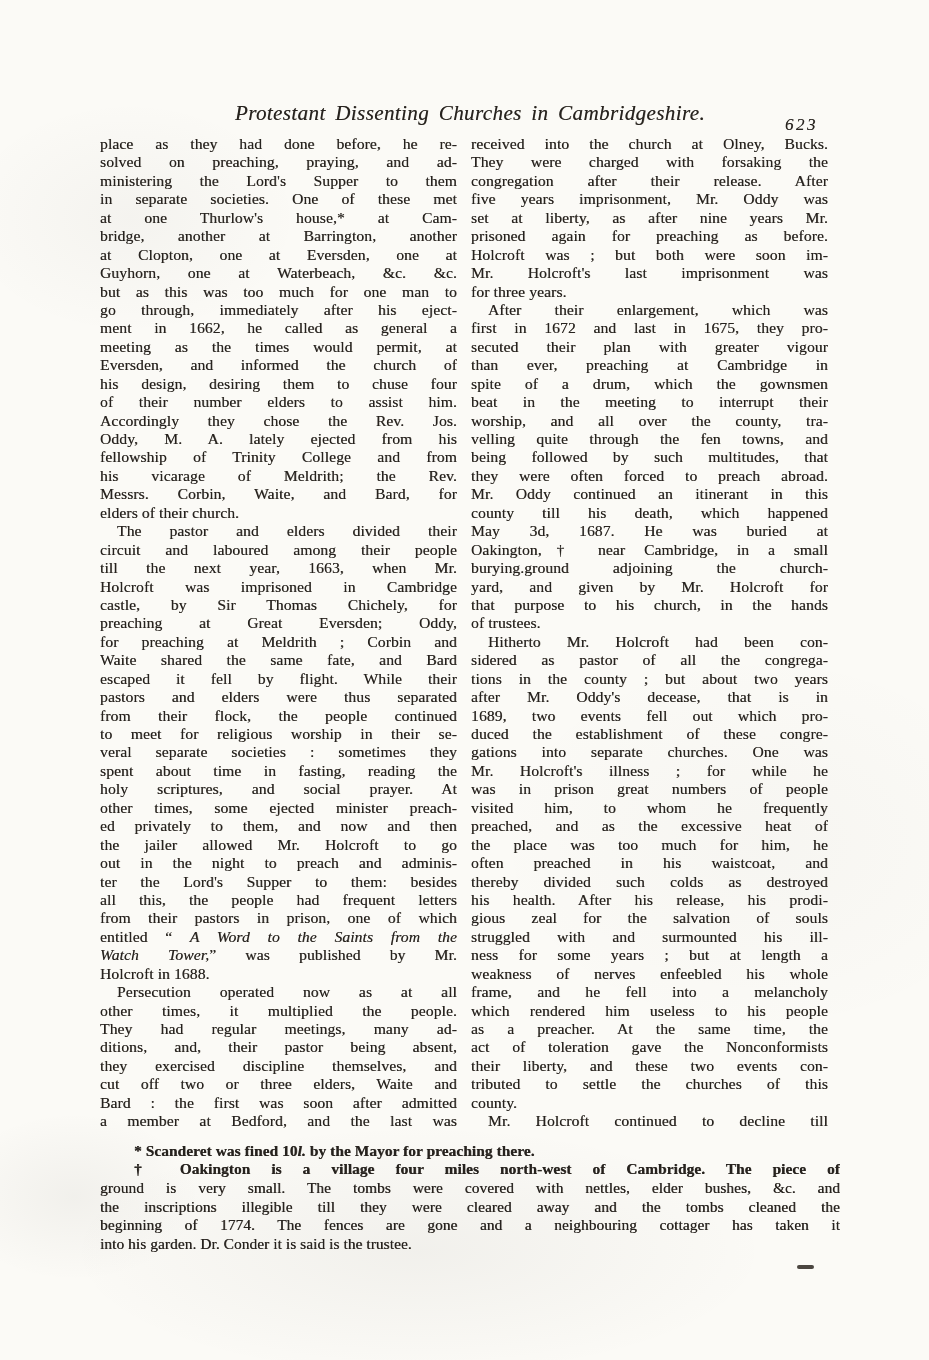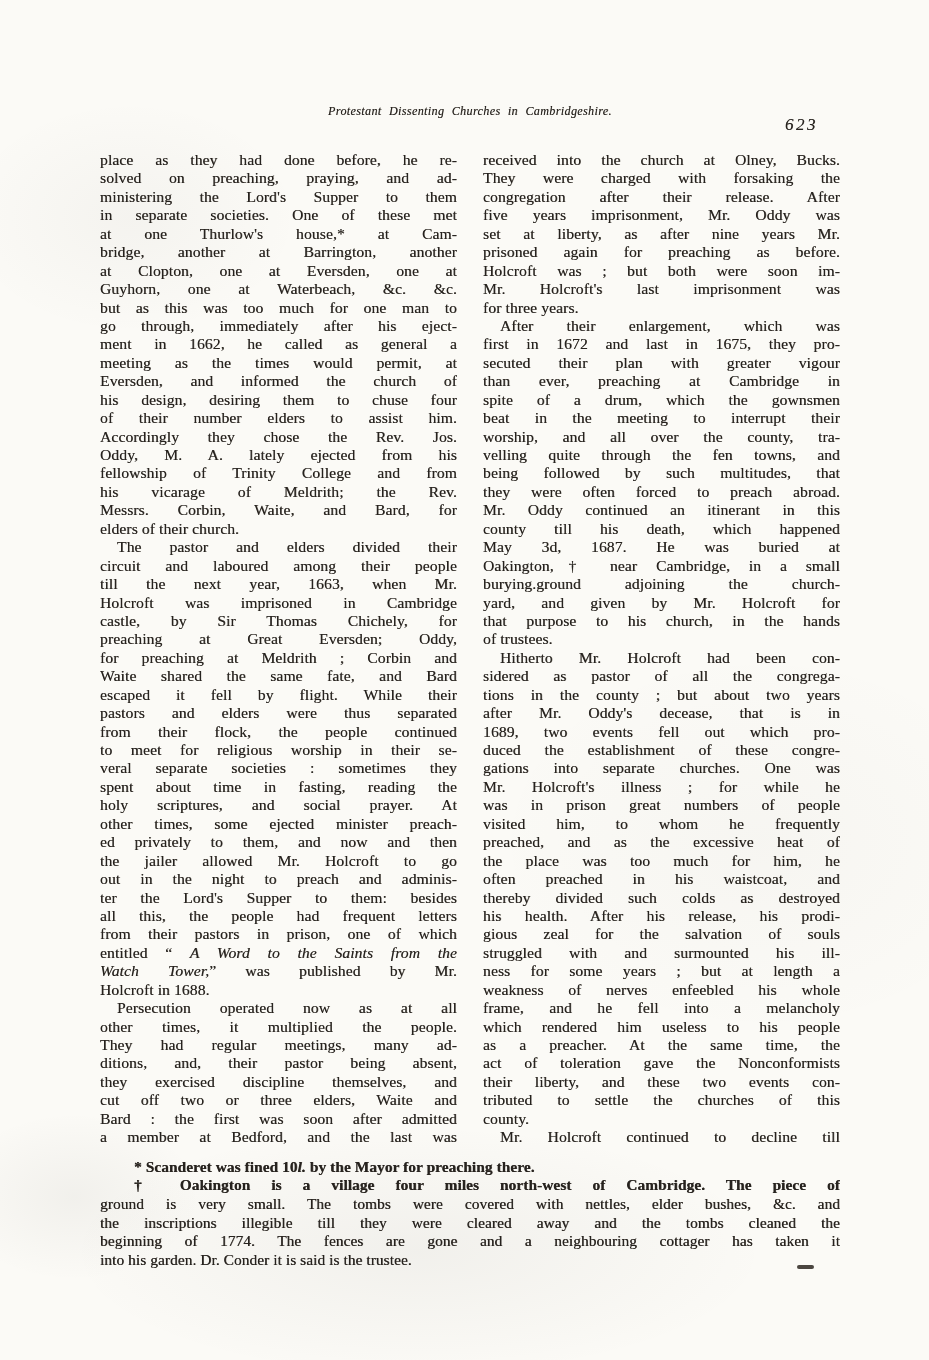--- a/index.html
+++ b/index.html
@@ -28,38 +28,38 @@
     top: 101px;
     width: 740px;
   }
   .running-head {
     position: relative;
     text-align: center;
     height: 26px;
   }
   .rh-title {
     font-style: italic;
-    font-size: 12px;
+    font-size: 21px;
     letter-spacing: 0.4px;
     word-spacing: 4px;
     text-shadow: 0.3px 0.3px 0.6px rgba(45,38,30,0.55);
   }
   .rh-folio {
     position: absolute;
     right: 22px;
     top: 14px;
     font-size: 17px;
     letter-spacing: 2.5px;
     text-shadow: 0.3px 0.3px 0.6px rgba(45,38,30,0.55);
     font-style: italic;
   }
   .columns {
     display: flex;
-    gap: 26px;
-    margin-top: 24px;
+    gap: 14px;
+    margin-top: 8px;
   }
   .col {
     width: 357px;
   }
   .line {
     font-size: 15.6px;
     line-height: 18.45px;
     height: 18.45px;
     text-align: justify;
     text-align-last: justify;

